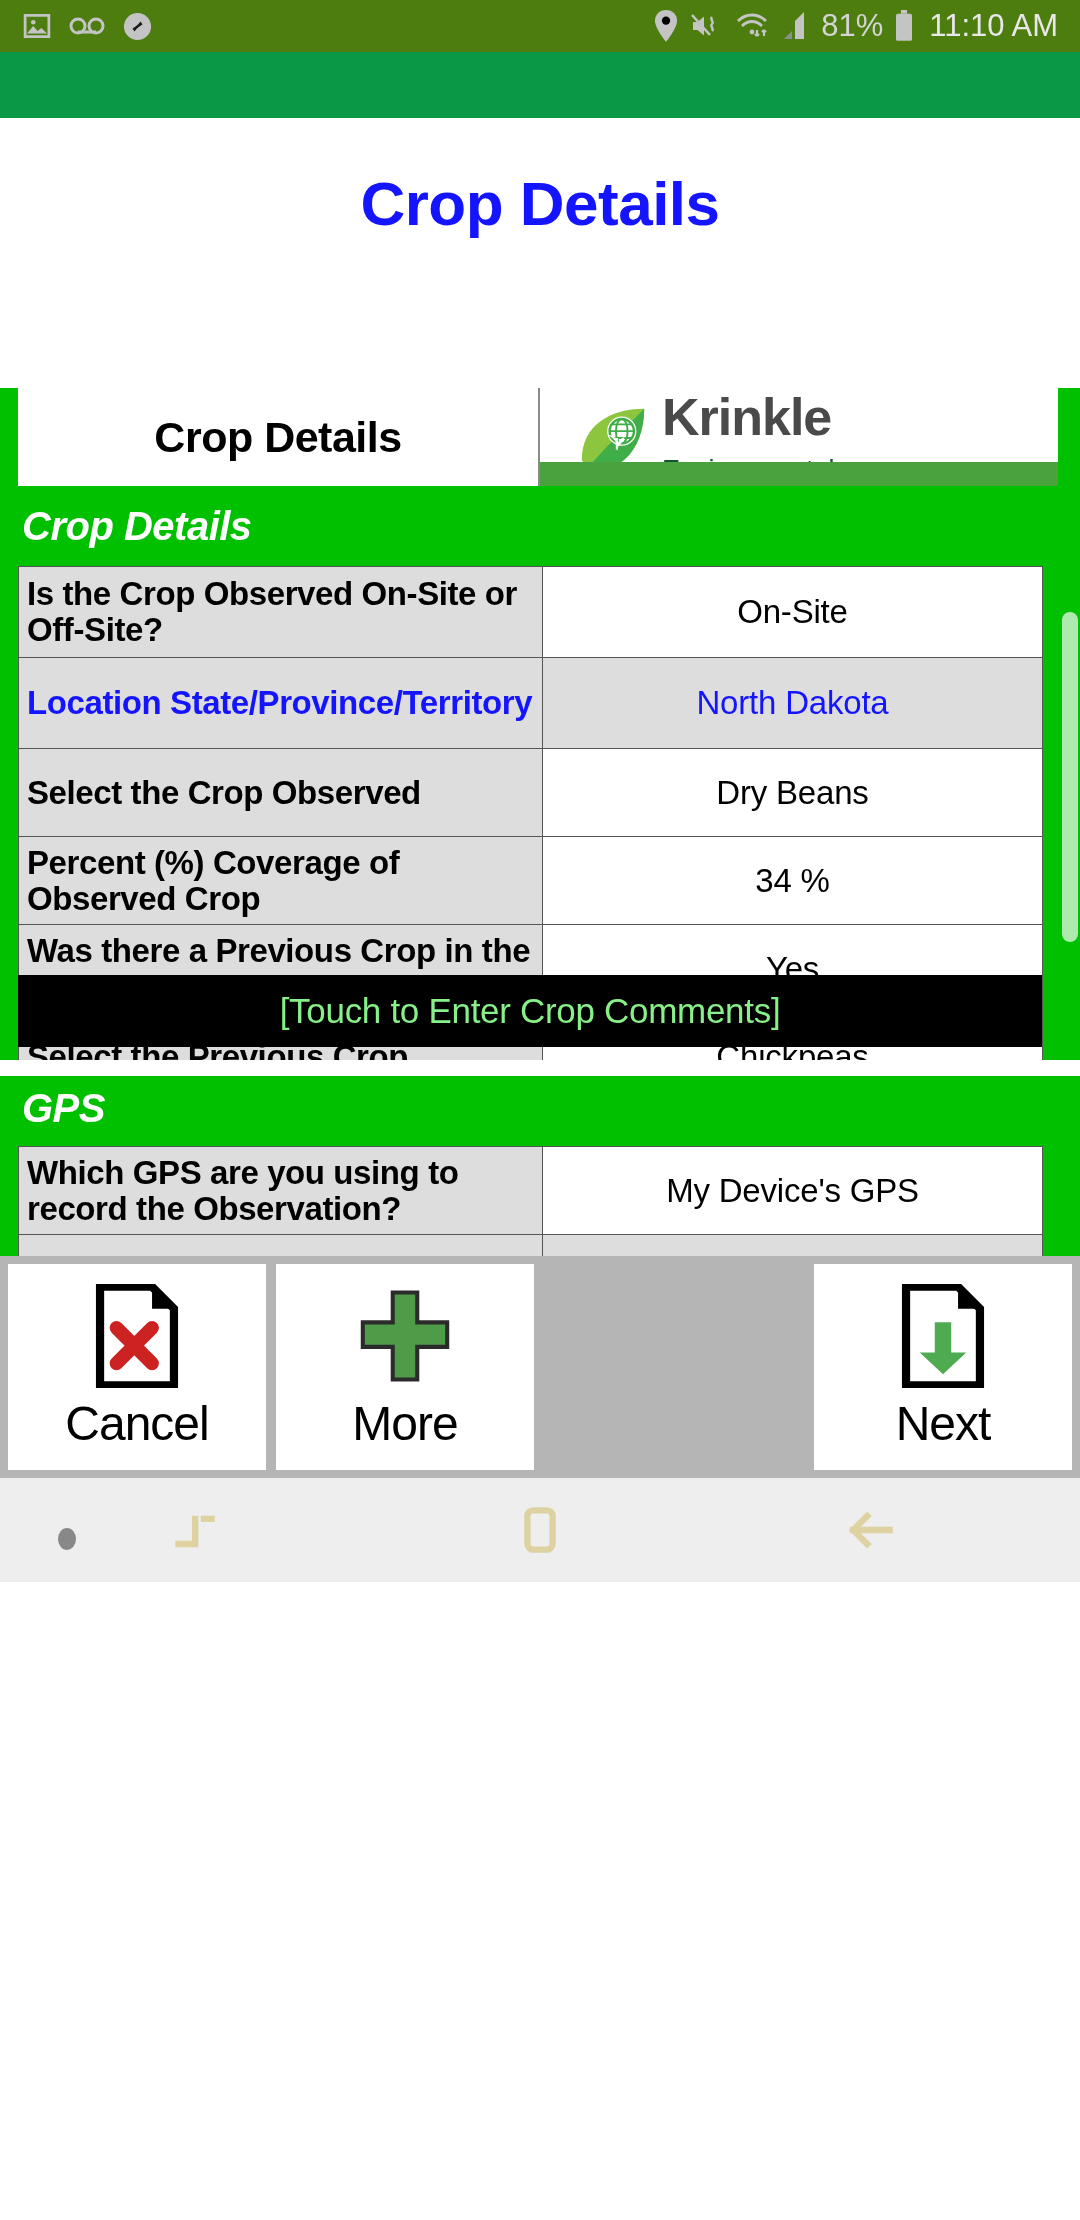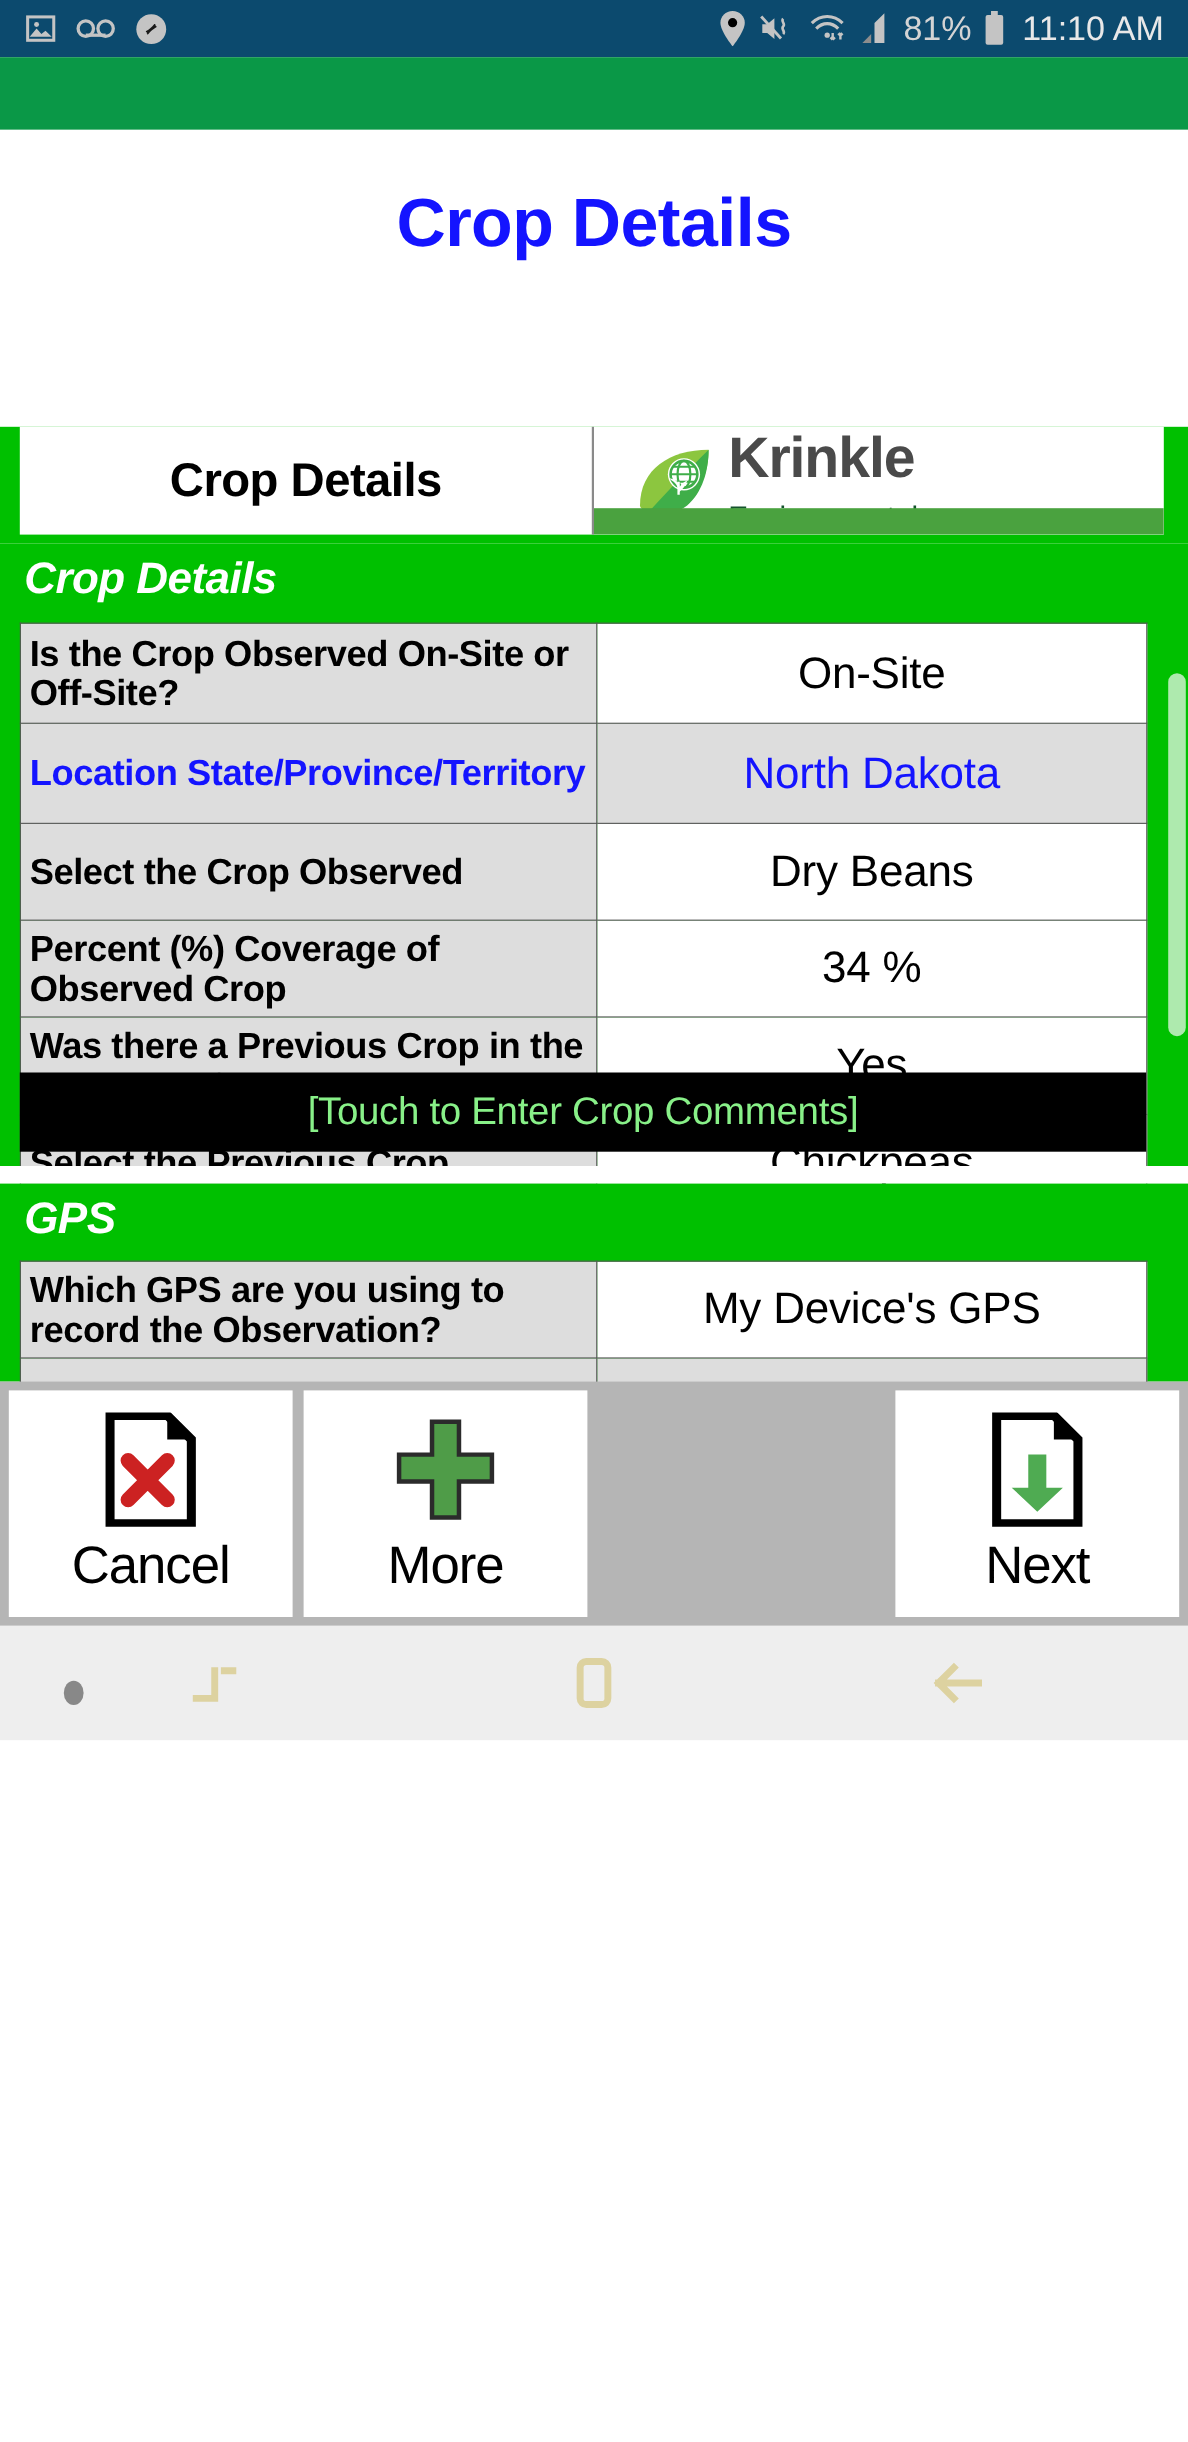--- a/index.html
+++ b/index.html
@@ -7,21 +7,21 @@
     width:1080px; height:2220px;
     background:#ffffff;
     font-family:"Liberation Sans", sans-serif;
     overflow:hidden;
   }
   #screen { position:relative; width:1080px; height:2220px; background:#ffffff; }
 
   
   .statusbar{
     position:absolute; top:0; left:0; width:1080px; height:52px;
-    background:#0c4a6e; display:flex; align-items:center;
+    background:#4d7c0f; display:flex; align-items:center;
     padding:0 22px;
   }
   .sb-left{ display:flex; align-items:center; gap:17px; }
   .sb-right{ display:flex; align-items:center; gap:11px; margin-left:auto; }
   .sb-ico{ display:inline-flex; align-items:center; justify-content:center; }
   .sb-text{ color:#d4d4d4; font-size:31px; letter-spacing:0px; font-family:"Liberation Sans", sans-serif; }
   .sb-time{ color:#e8e8e8; font-size:31px; margin-left:4px; }
 
   
   .appbar{
@@ -102,21 +102,21 @@
     margin-left:48px;
   }
   .lab{
     width:524px; background:#dddddd; padding:8px 6px 8px 8px;
     font-size:33px; font-weight:bold; color:#000000; line-height:1.08;
     letter-spacing:-0.4px;
   }
   .lab.blue{ color:#1414ff; }
   .val{
     width:500px; background:#ffffff; text-align:center;
-    font-size:40px; color:#000000; padding:8px 4px;
+    font-size:33px; color:#000000; padding:8px 4px;
     letter-spacing:-0.2px;
   }
   .val.gray{ background:#dddddd; }
   .val.blue{ color:#1414ff; }
   .row-h1 td{ height:88px; }
   .row-h2 td{ height:91px; }
 
   .comment-bar{
     position:absolute; left:18px; width:1024px; height:72px;
     background:#000000; color:#88f088; font-size:35px;

